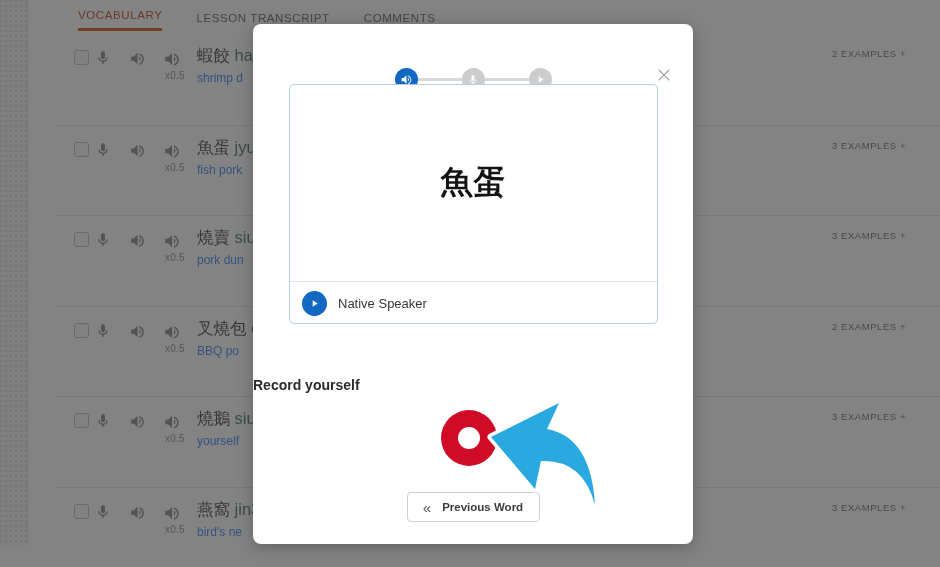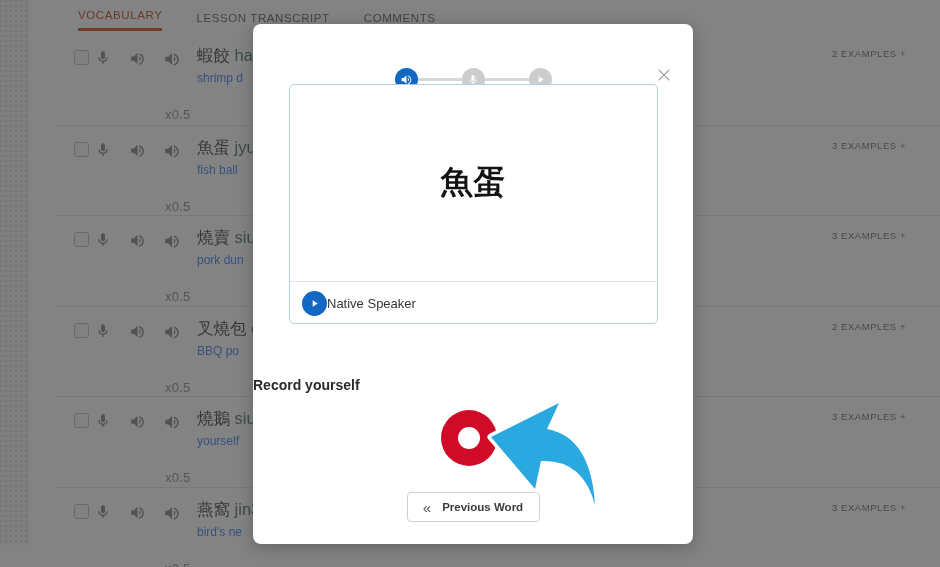--- a/index.html
+++ b/index.html
@@ -54,21 +54,21 @@
   .row-ctl { display: flex; align-items: flex-start; padding-top: 14px; }
 
   .cb {
     width: 15px; height: 15px; margin-left: 18px; margin-top: 2px;
     border: 1px solid #bdbdbd; border-radius: 3px; background: #fbfbfb;
   }
   .ic { width: 34px; height: 24px; position: relative; display: inline-block; }
   .ic svg { position: absolute; left: 6px; top: 2px; }
   .speed-tag {
     position: absolute; left: 8px; top: 22px;
-    font-size: 13px; color: #8c8c8c; letter-spacing: .2px; margin-top: 37px;
+    font-size: 10px; color: #8c8c8c; letter-spacing: .2px;
   }
 
   .word-block { padding-top: 10px; margin-left: 6px; }
   .word-line1 { font-size: 16.5px; color: #4a4a4a; line-height: 23px; white-space: nowrap; }
   .word-line1 .han { color: #3d3d3d; }
   .word-line1 .rom { color: #4a7a5c; }
   .word-line2 { font-size: 12px; color: #3b82f6; line-height: 23px; white-space: nowrap; }
 
   .examples {
     position: absolute; right: 34px; top: 14px;
@@ -112,21 +112,21 @@
     position: absolute; left: 36px; top: 60px;
     width: 369px; height: 240px;
     border: 1px solid #b6cfe3; border-radius: 5px; background: #fff;
   }
   .word-card-main {
     height: 196px; display: flex; align-items: center; justify-content: center;
   }
   .word-big { font-size: 32px; font-weight: bold; color: #131313; letter-spacing: 1px; }
   .word-card-foot {
     height: 43px; border-top: 1px solid #e3e3e3;
-    display: flex; align-items: center; padding-left: 12px; 
+    display: flex; align-items: center; padding-left: 12px; gap: 11px;
   }
   .play-circle {
     width: 25px; height: 25px; border-radius: 50%; background: #1268c3;
     display: flex; align-items: center; justify-content: center; cursor: pointer;
   }
   .speaker-label { font-size: 13px; color: #363636; }
 
   .record-title {
     position: absolute; left: 0; right: 0; top: 353px;
     font-size: 14px; font-weight: bold; color: #2b2b2b;
@@ -227,21 +227,21 @@
                 <svg width="18" height="18" viewBox="0 0 24 24" fill="#848484">
   <path d="M3 9v6h4l5 5V4L7 9H3z"></path>
   <path d="M16.5 12c0-1.5-.8-2.8-2-3.4v6.9c1.2-.7 2-2 2-3.5z"></path>
   <path d="M14.5 4.6v2.1c2.6.8 4.5 3.2 4.5 6.1s-1.9 5.3-4.5 6.1v2.1c3.7-.9 6.5-4.2 6.5-8.2s-2.8-7.3-6.5-8.2z"></path>
 </svg>
                 <span class="speed-tag">x0.5</span>
               </div>
             </div>
             <div class="word-block">
               <div class="word-line1"><span class="han">魚蛋</span> <span class="rom">jyu</span></div>
-              <div class="word-line2">fish ball</div>
+              <div class="word-line2">fish pork</div>
             </div>
             <div class="examples">3 EXAMPLES +</div>
           </div>
           <div class="vocab-row">
             <div class="row-ctl">
               <div class="cb"></div>
               <div class="ic">
                 <svg width="16" height="16" viewBox="0 0 24 24" fill="#848484">
   <path d="M12 14a3 3 0 0 0 3-3V5a3 3 0 0 0-6 0v6a3 3 0 0 0 3 3z"></path>
   <path d="M17 11a5 5 0 0 1-10 0H5a7 7 0 0 0 6 6.9V21h2v-3.1A7 7 0 0 0 19 11h-2z"></path>

